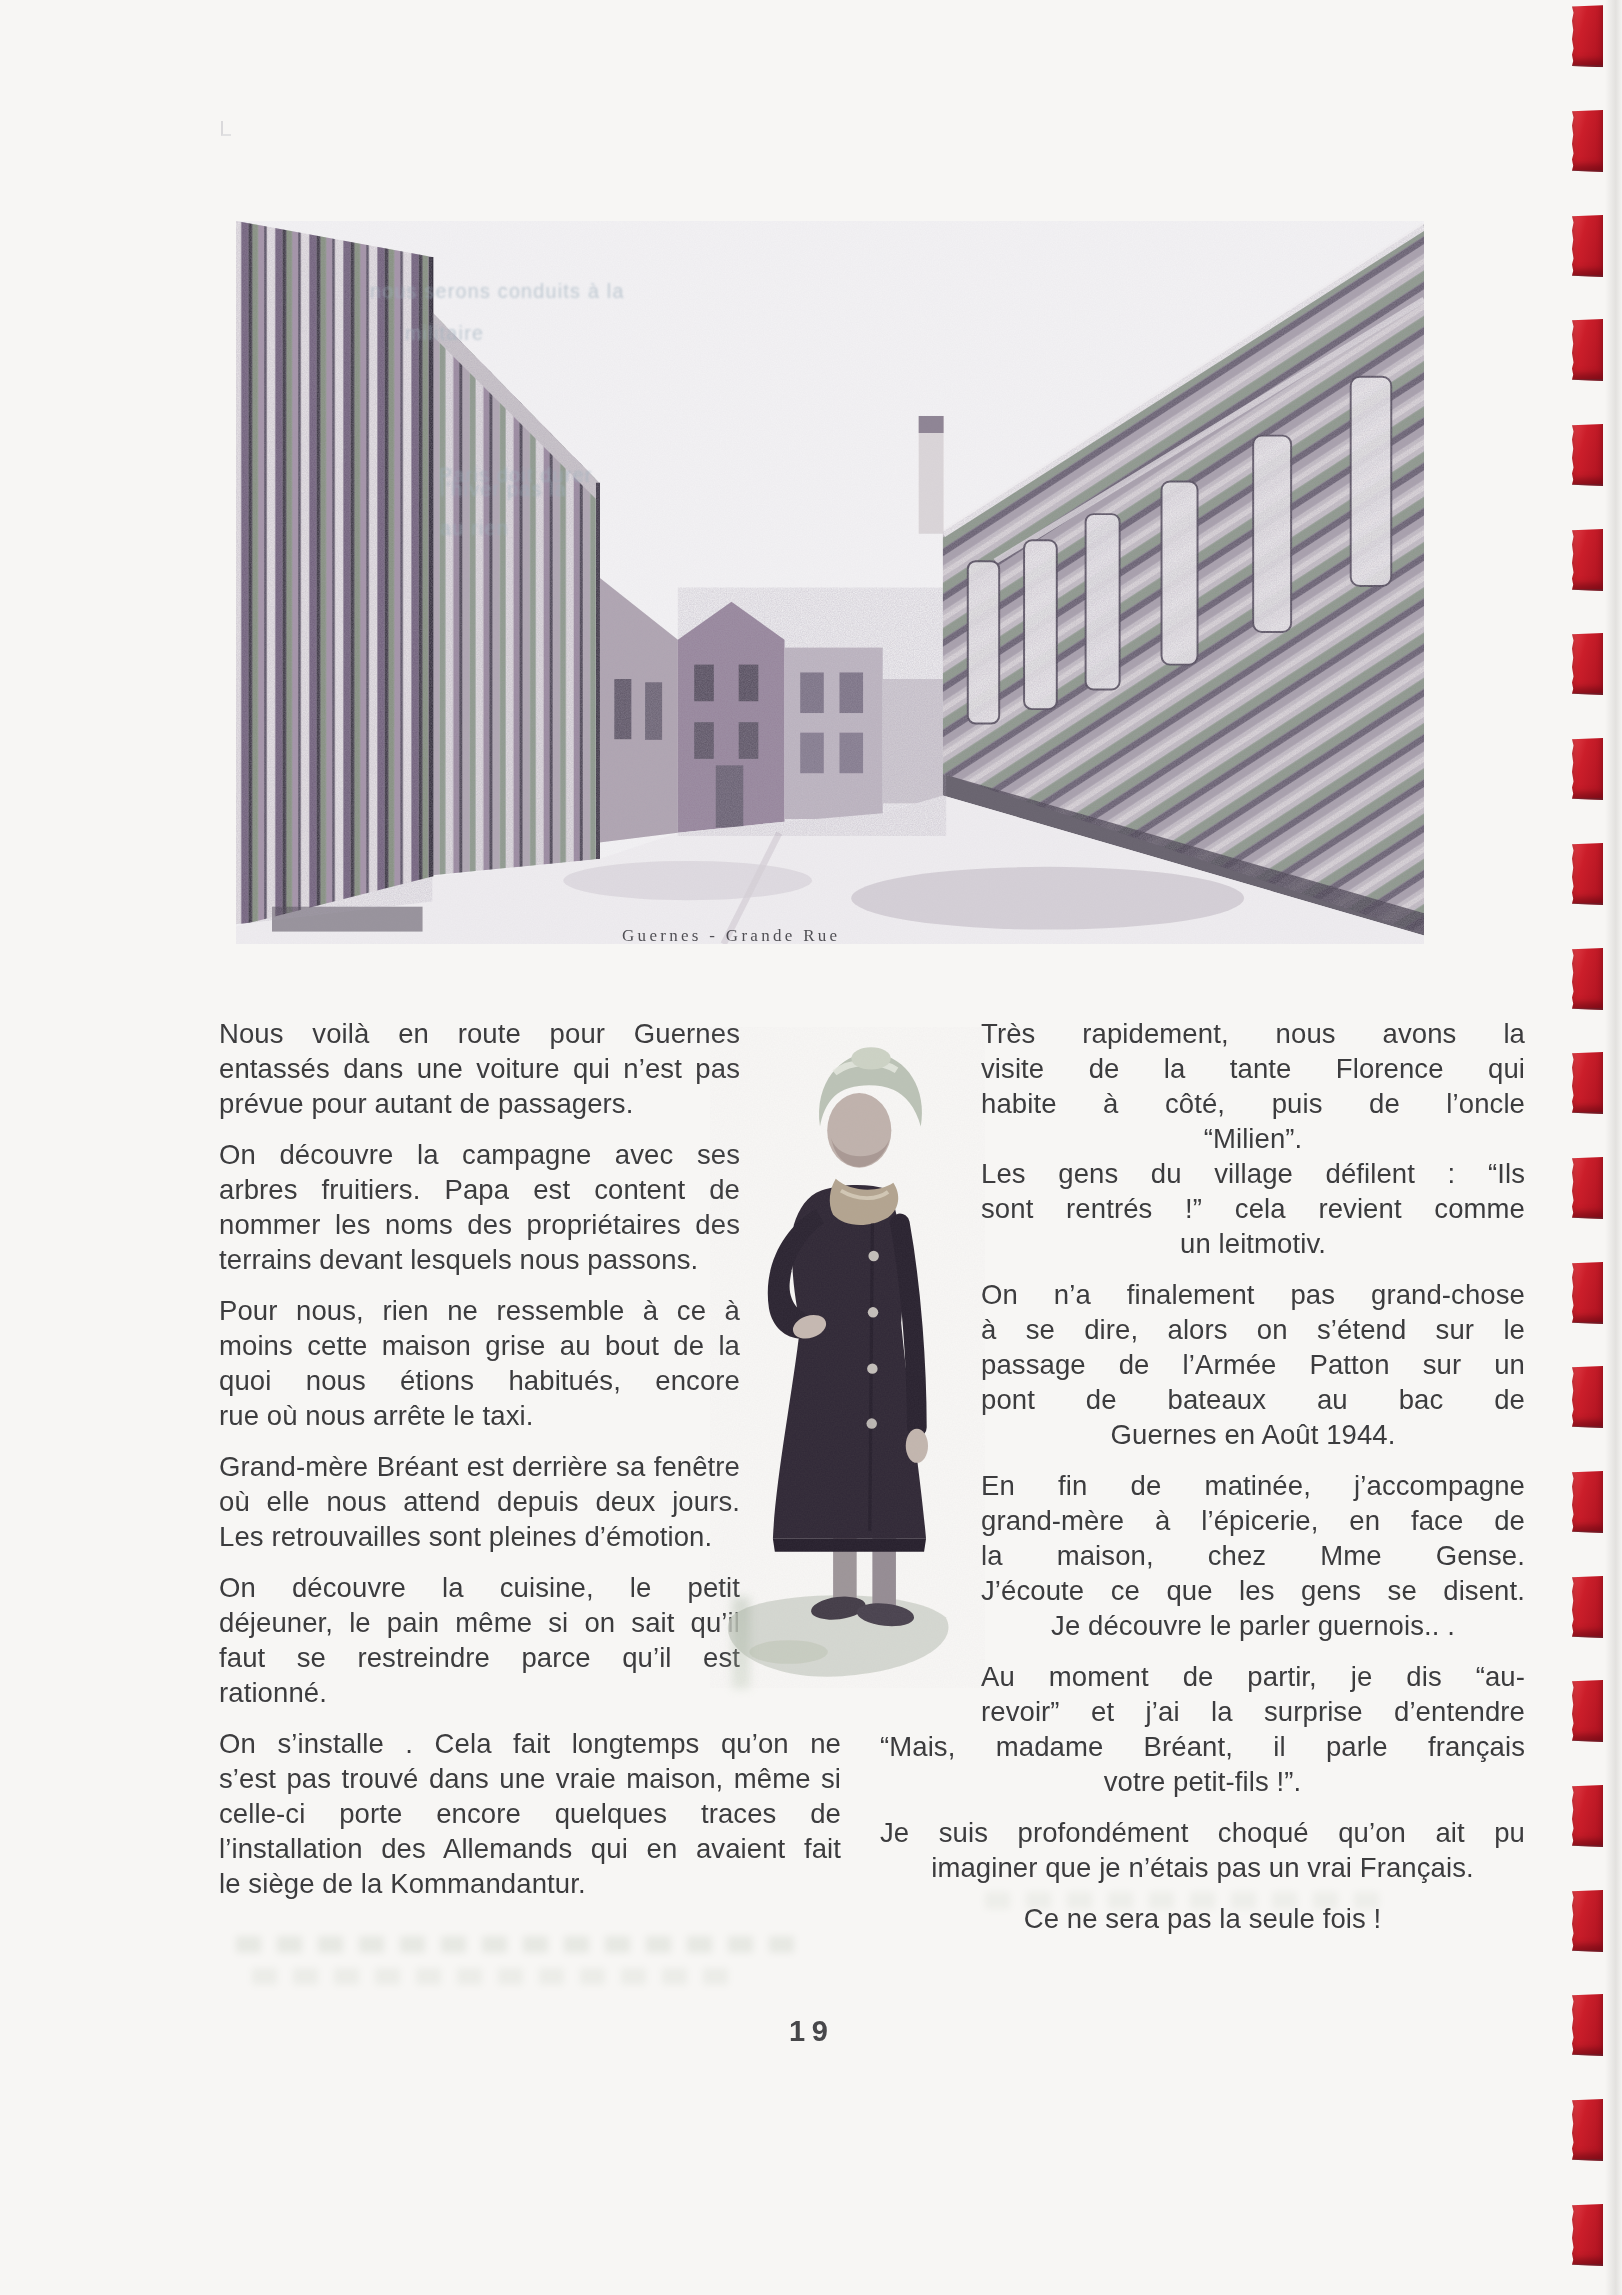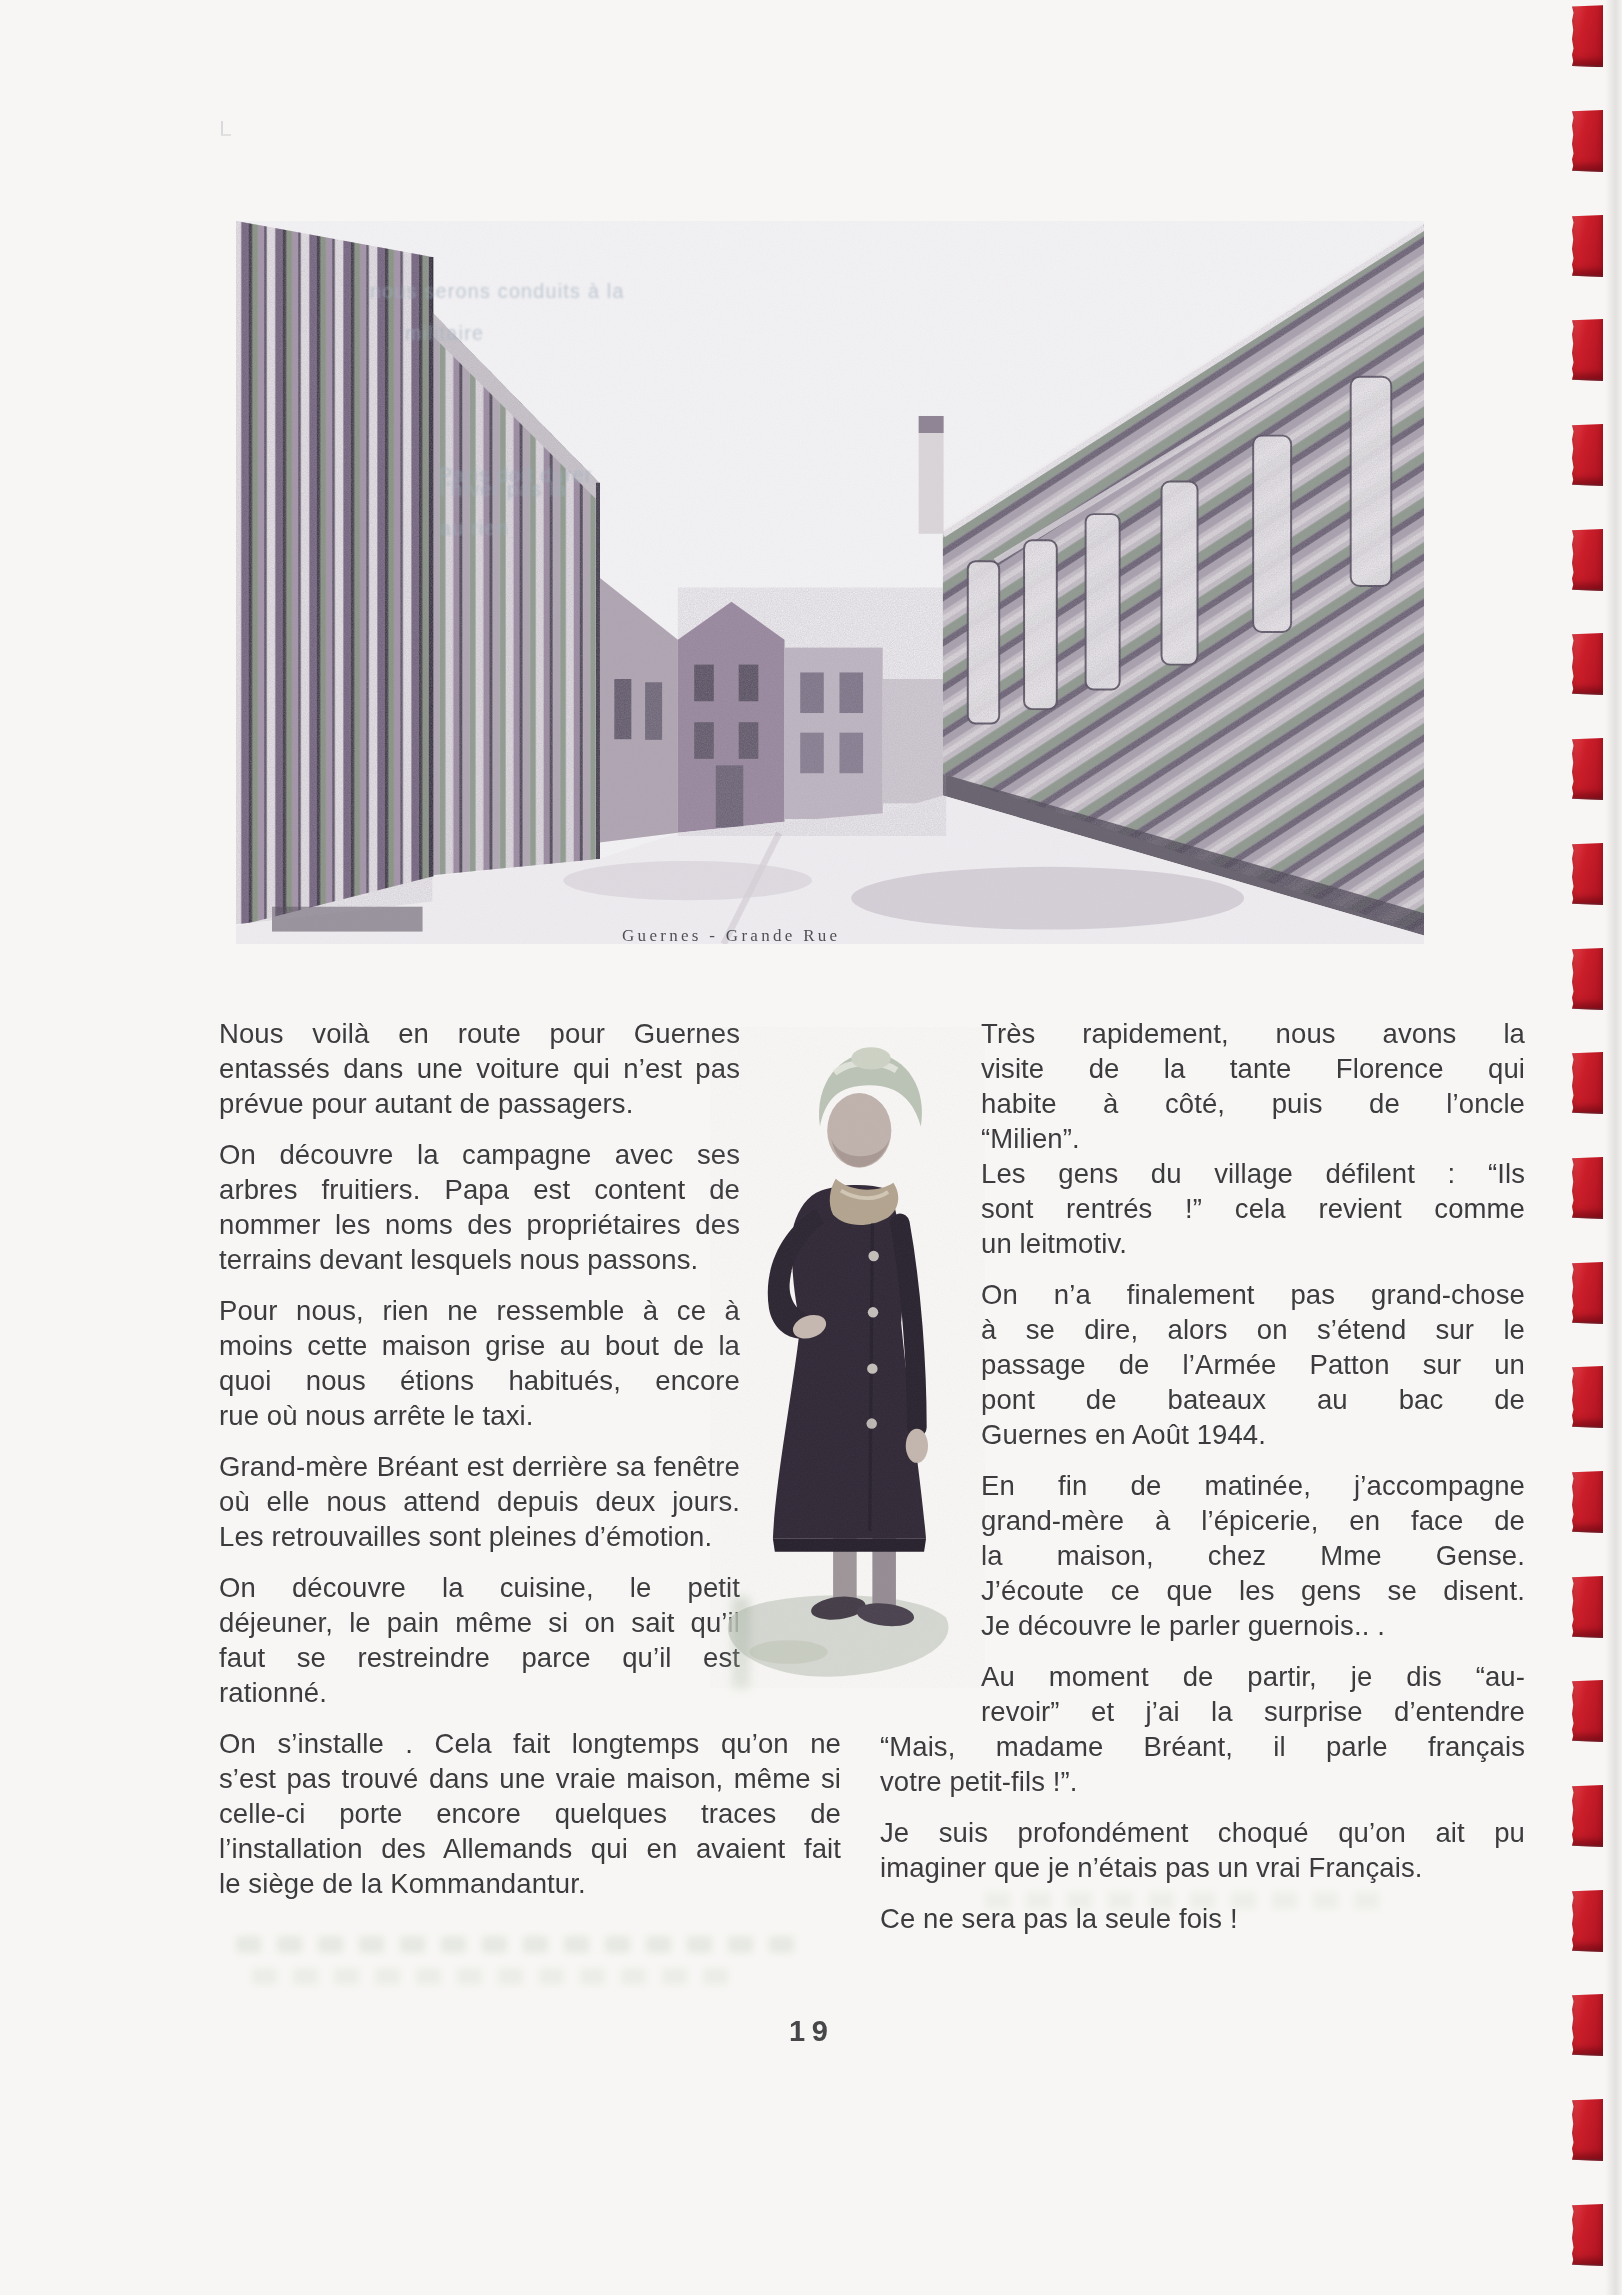--- a/index.html
+++ b/index.html
@@ -29,21 +29,21 @@
   .col-right{left:880px;width:645px;}
   .para{margin-top:16px;}
   .para:first-child{margin-top:0;}
   .line{
     height:35px;line-height:35px;font-size:27.5px;letter-spacing:0.1px;
     text-align:left;overflow:visible;
   }
   .line.j{text-align:justify;text-align-last:justify;}
   .col-left .line{margin-right:101px;}
   .col-left .line.w{margin-right:0;}
-  .col-right .line{margin-left:101px;}
+  .col-right .line{margin-left:101px;text-align:center;}
   .col-right .line.w{margin-left:0;}
 
   
   .photo-woman{position:absolute;left:710px;top:1027px;width:275px;height:661px;}
   .photo-woman svg{filter:blur(0.7px) saturate(.9);opacity:.97;}
 
   
   .pagenum{
     position:absolute;left:789px;top:2015px;
     font-size:29px;font-weight:600;letter-spacing:6.5px;color:#47474a;

